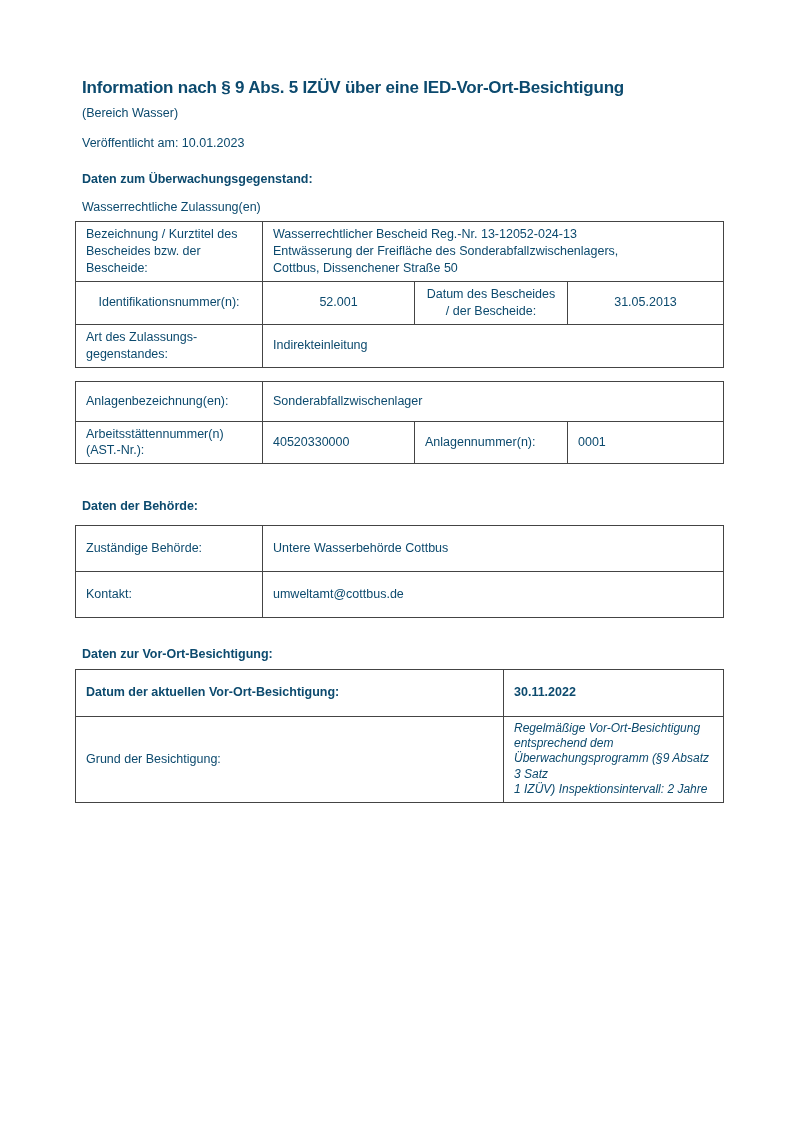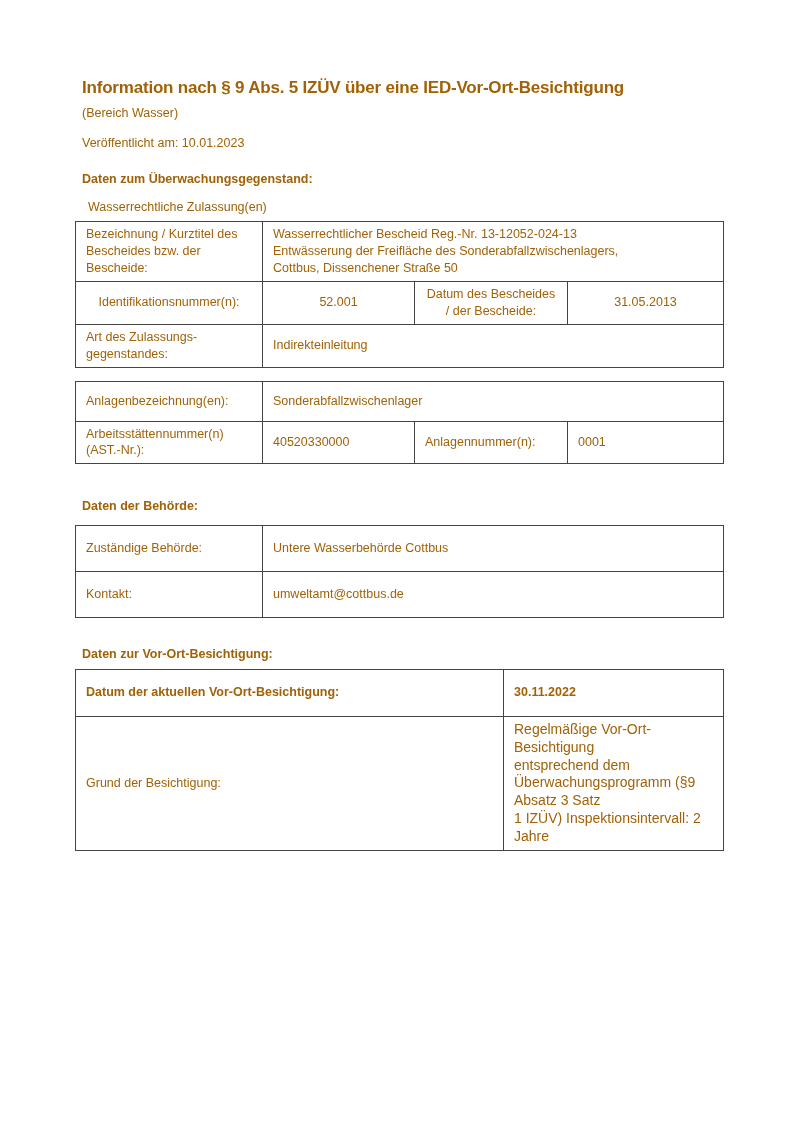--- a/index.html
+++ b/index.html
@@ -2,21 +2,21 @@
 <html><head>
 <meta charset="utf-8">
 <style>
   html, body { margin: 0; padding: 0; background: #ffffff; }
   .page {
     width: 795px;
     height: 1124px;
     box-sizing: border-box;
     padding: 78px 72px 0 75px;
     background: #ffffff;
-    color: #a16207;
+    color: #0c4a6e;
     font-family: "Liberation Sans", "DejaVu Sans", sans-serif;
     font-size: 12.5px;
     position: relative;
     overflow: hidden;
   }
   .title {
     font-size: 17px;
     font-weight: bold;
     letter-spacing: -0.2px;
     margin: 0 0 0 7px;
@@ -24,43 +24,44 @@
   }
   .subtitle  { margin: 7px 0 0 7px; line-height: 1.3; }
   .published { margin: 13px 0 0 7px; line-height: 1.3; }
   .sec-heading {
     font-weight: bold;
     margin: 20px 0 0 7px;
     line-height: 1.3;
   }
   .sec-heading.behoerde { margin-top: 34px; }
   .sec-heading.besichtigung { margin-top: 28px; }
-  .sub-heading { margin: 12px 0 0 13px; line-height: 1.3; }
+  .sub-heading { margin: 12px 0 0 7px; line-height: 1.3; }
   .sub-heading.anlage { margin-top: 24px; }
   table {
     border-collapse: collapse;
     table-layout: fixed;
     width: 648px;
   }
   .t1 { margin-top: 6px; }
   .t2 { margin-top: 13px; }
   .t3 { margin-top: 10px; }
   .t4 { margin-top: 7px; }
   td {
     border: 1px solid #444444;
     padding: 4px 10px;
     vertical-align: middle;
     line-height: 1.35;
     white-space: pre-line;
     overflow: hidden;
     margin-top: 8px;
   }
   .small-text {
-    font-size: 14px;
+    font-size: 12px;
     line-height: 1.28;
+    font-style: italic;
   }
   
   .t1 .r1 { height: 57px; }
   .t1 .r2 { height: 41px; text-align: center; }
   .t1 .r3 { height: 35px; }
   .t1 .r4 { height: 39px; }
   .t2 .r1 { height: 40px; }
   .t2 .r2 { height: 40px; }
   .t2 .r3 { height: 37px; }
   .t3 .r1 { height: 46px; }

